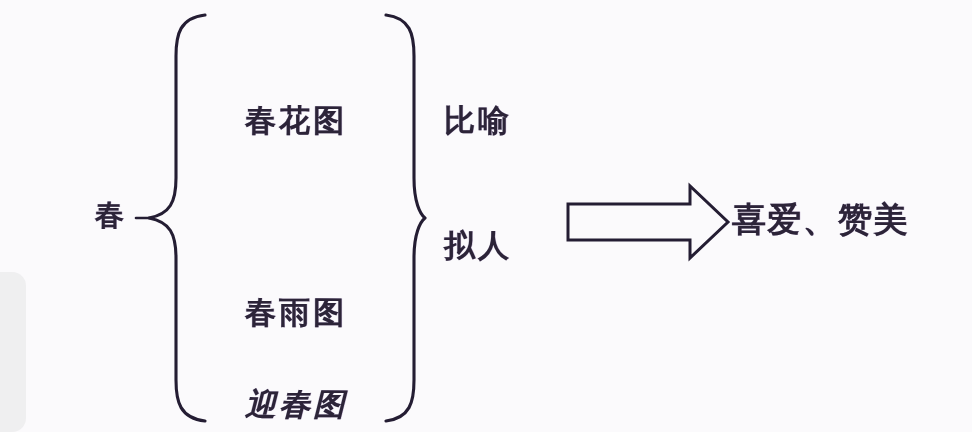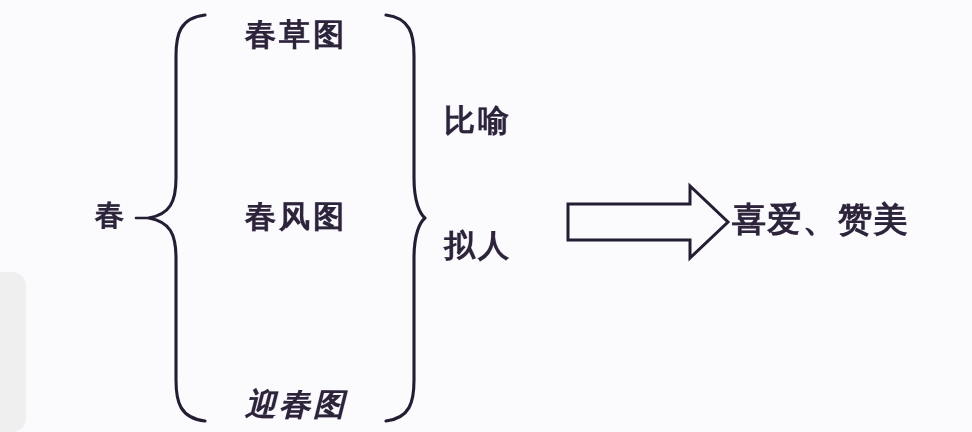--- a/index.html
+++ b/index.html
@@ -115,22 +115,22 @@
                L 690 258
                L 690 240
                L 568 240
                Z" fill="#fbfafc" stroke="#241d33" stroke-width="3" stroke-linejoin="miter" stroke-miterlimit="8"></path>
     </g>
 
   </svg>
 
   <div class="cn-text root-label">春</div>
 
-  <div class="cn-text scene-item scene-0">春草图</div>
-  <div class="cn-text scene-item scene-2">春风图</div>
+  <div class="cn-text scene-item scene-1">春花图</div>
+  <div class="cn-text scene-item scene-3">春雨图</div>
   <div class="cn-text scene-item scene-4">迎春图</div>
 
   <div class="cn-text device-item device-0">比喻</div>
   <div class="cn-text device-item device-1">拟人</div>
 
   <div class="cn-text conclusion">喜爱、赞美</div>
 
 </div>
 
 </body></html>

